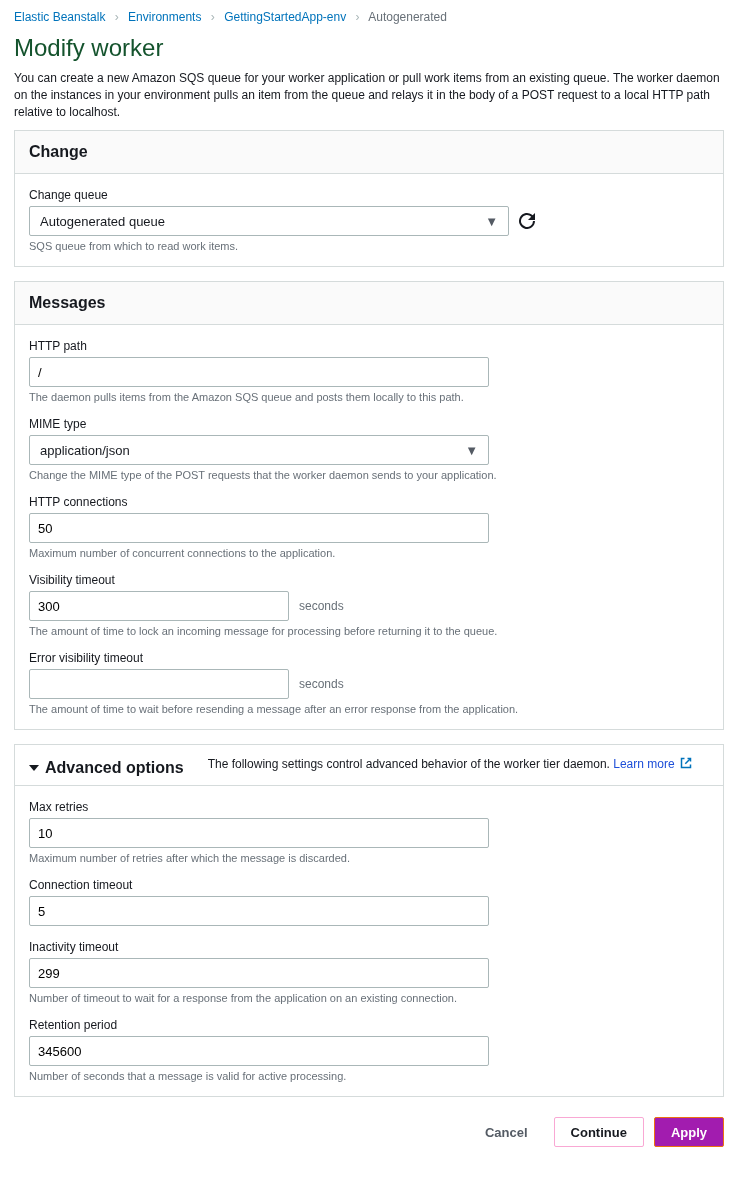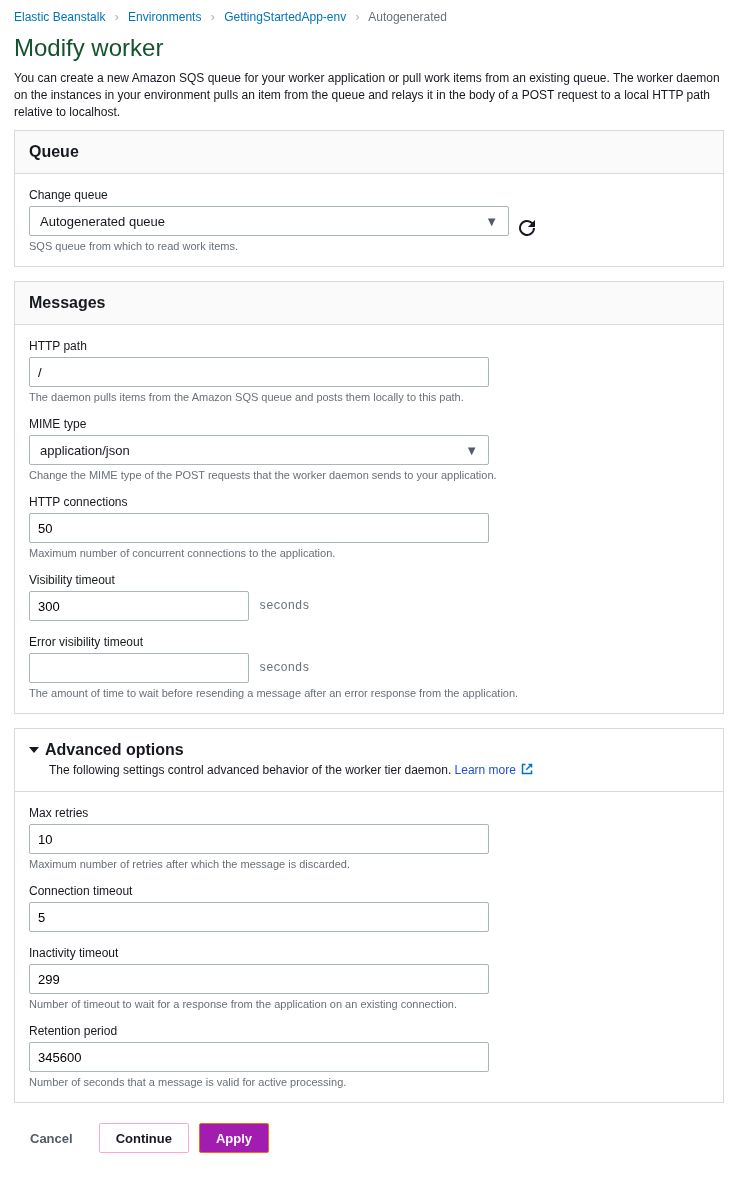--- a/index.html
+++ b/index.html
@@ -53,21 +53,21 @@
     font-size: 12px;
     color: #16191f;
     margin-bottom: 4px;
     display: block;
   }
   .form-help {
     font-size: 11px;
     color: #687078;
     margin-top: 4px;
   }
-  .select-row { display: flex; align-items: flex-end; gap: 10px; }
+  .select-row { display: flex; align-items: center; gap: 10px; }
   .awsui-select {
     position: relative;
     flex: 0 0 480px;
     height: 30px;
     border: 1px solid #aab7b8;
     border-radius: 2px;
     background: #fff;
     display: flex;
     align-items: center;
     padding: 0 10px;
@@ -88,36 +88,36 @@
     height: 30px;
     border: 1px solid #aab7b8;
     border-radius: 2px;
     padding: 0 8px;
     font-size: 13px;
     width: 460px;
     max-width: 460px;
     display: block;
   }
   .inline-row { display: flex; align-items: center; gap: 10px; }
-  .unit { font-size: 12px; color: #687078; font-family: Liberation Mono, monospace; }
+  .unit { font-size: 12px; color: #687078; }
   .advanced-header {
     padding: 12px 14px 6px 14px;
     border-bottom: 1px solid #d5dbdb;
     background: #fff;
     display: flex;
-    flex-direction: column;
+    flex-direction: row;
     gap: 4px;
   }
   .adv-top { display: flex; align-items: center; gap: 6px; cursor: pointer; }
   .adv-title { font-size: 16px; font-weight: 700; }
   .adv-desc { font-size: 12px; color: #16191f; margin-left: 20px; margin-bottom: 8px;}
   .adv-desc a { color: #1d4ed8; text-decoration: none; }
   .footer {
     display: flex;
-    justify-content: flex-start;
+    justify-content: flex-end;
     align-items: center;
     gap: 10px;
     padding: 6px 14px 14px 14px;
   }
   .btn {
     height: 30px;
     padding: 0 16px;
     font-size: 13px;
     border-radius: 2px;
     cursor: pointer;
@@ -136,21 +136,21 @@
     color: #16191f;
     font-weight: 700;
   }
   .btn-primary {
     background: #a21caf;
     border: 1px solid #ec7211;
     color: #fff;
     font-weight: 700;
   }
   .external-icon { width: 12px; height: 12px; vertical-align: -1px; margin-left:2px; }
-  .ctrl-narrow.awsui-input { width: 220px; max-width: 260px; }
+  .ctrl-narrow.awsui-input { width: 260px; max-width: 260px; }
   .awsui-select.ctrl-mid { flex: 0 0 460px; max-width: 460px; }
   .tri-down {
     display:inline-block;
     width:0;height:0;
     border-left:5px solid transparent;
     border-right:5px solid transparent;
     border-top:6px solid #16191f;
   }
 </style>
 </head>
@@ -163,21 +163,21 @@
   <span class="sep">›</span>
   <a href="#">GettingStartedApp-env</a>
   <span class="sep">›</span>
   <span>Autogenerated</span>
 </div>
 
 <h1 class="page-title">Modify worker</h1>
 <p class="page-desc">You can create a new Amazon SQS queue for your worker application or pull work items from an existing queue. The worker daemon on the instances in your environment pulls an item from the queue and relays it in the body of a POST request to a local HTTP path relative to localhost.</p>
 
 <div class="panel">
-  <div class="panel-header">Queue</div>
+  <div class="panel-header">Change</div>
   <div class="panel-body">
     <div class="form-row">
       <label class="form-label">Change queue</label>
       <div class="select-row">
         <div class="awsui-select">
           <span>Autogenerated queue</span>
           <span class="caret">▼</span>
         </div>
         <svg class="refresh-icon" viewBox="0 0 16 16" fill="none" stroke="currentColor" stroke-width="2">
           <path d="M13.65 2.35A8 8 0 1 0 16 8h-2a6 6 0 1 1-1.76-4.24L9 7h7V0l-2.35 2.35z" fill="currentColor" stroke="none"></path>
@@ -212,20 +212,21 @@
       <input class="awsui-input" type="text" value="50" style="">
       <div class="form-help">Maximum number of concurrent connections to the application.</div>
     </div>
 
     <div class="form-row">
       <label class="form-label">Visibility timeout</label>
       <div class="inline-row">
         <input class="awsui-input ctrl-narrow" type="text" value="300" style="">
         <span class="unit">seconds</span>
       </div>
+      <div class="form-help">The amount of time to lock an incoming message for processing before returning it to the queue.</div>
     </div>
 
     <div class="form-row">
       <label class="form-label">Error visibility timeout</label>
       <div class="inline-row">
         <input class="awsui-input ctrl-narrow" type="text" value="" style="">
         <span class="unit">seconds</span>
       </div>
       <div class="form-help">The amount of time to wait before resending a message after an error response from the application.</div>
     </div>

